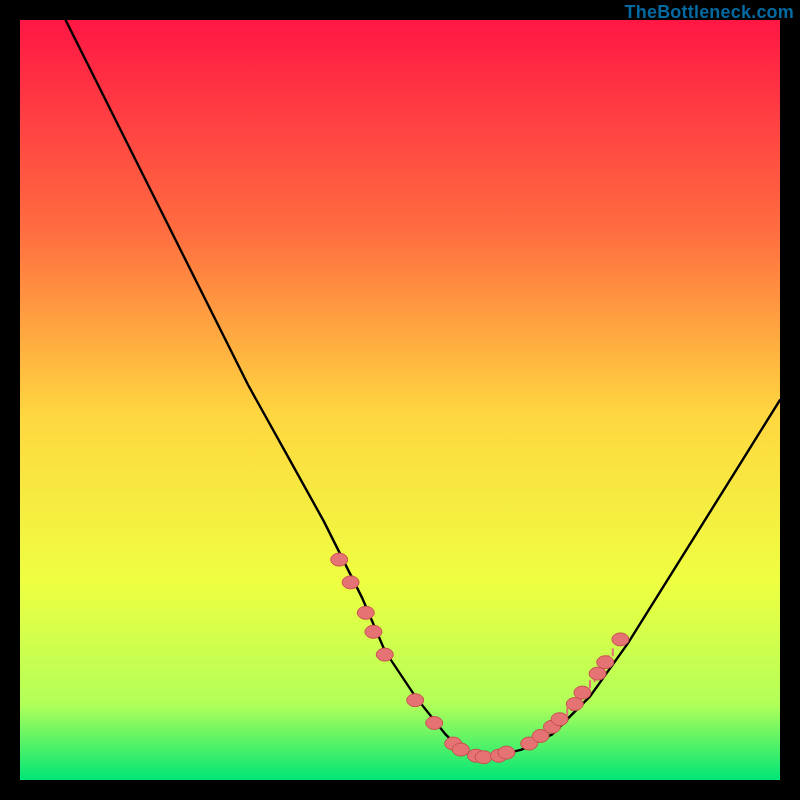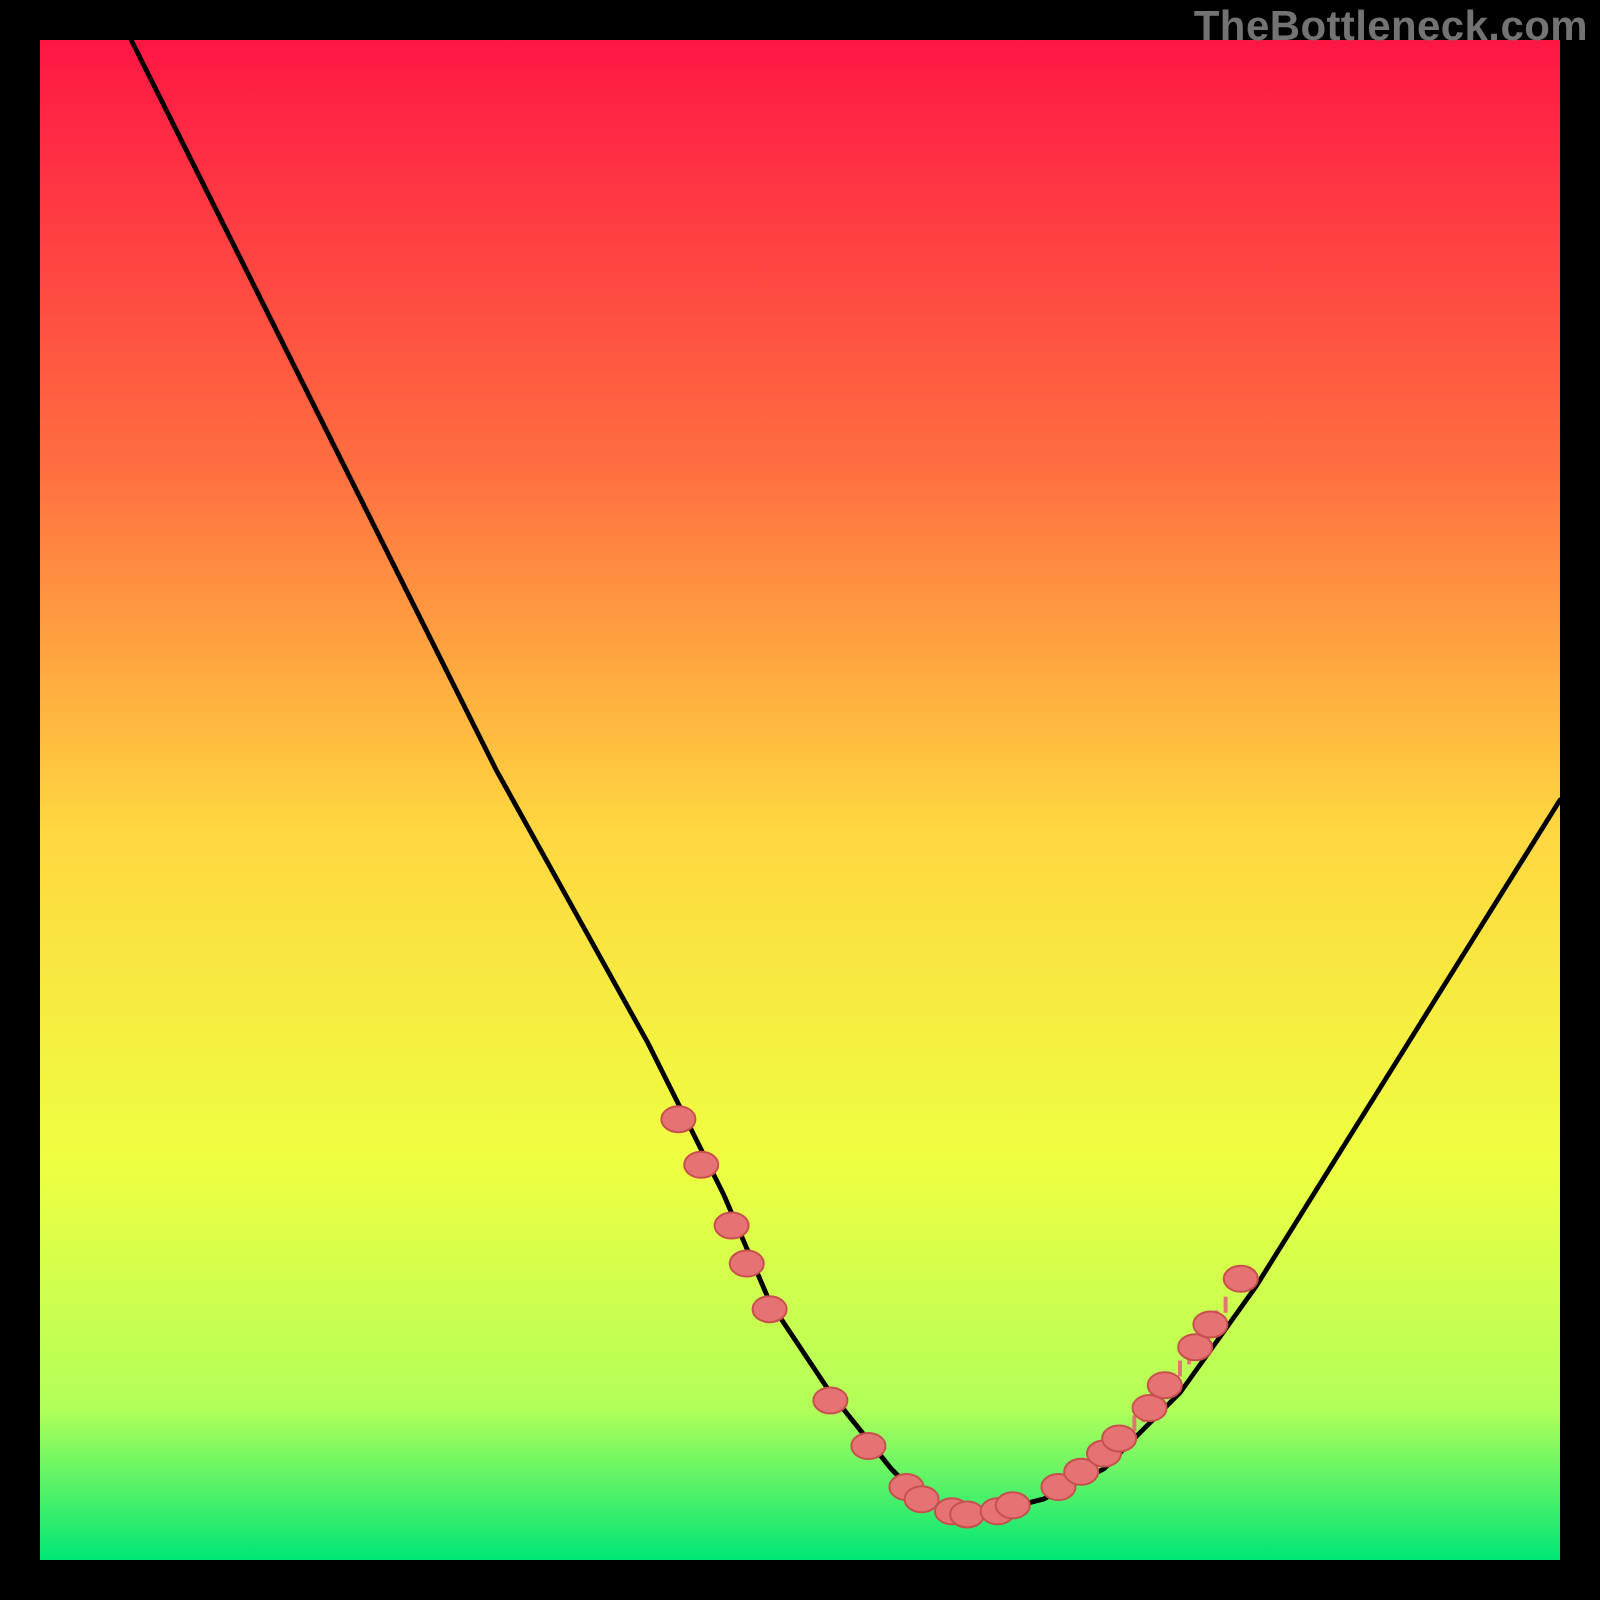--- a/index.html
+++ b/index.html
@@ -23,23 +23,23 @@
     left: 0;
     top: 0;
     width: 760px;
     height: 760px;
   }
   .watermark {
     position: absolute;
     top: 2px;
     right: 6px;
     font-family: Arial, Helvetica, sans-serif;
-    font-size: 21px;
+    font-size: 18px;
     font-weight: 600;
-    color: #737373;
+    color: #0369a1;
     letter-spacing: 0.2px;
     user-select: none;
   }
 </style>
 </head>
 <body>
 
 <div class="frame">
   <svg class="plot" viewBox="0 0 760 760">
     <defs>

